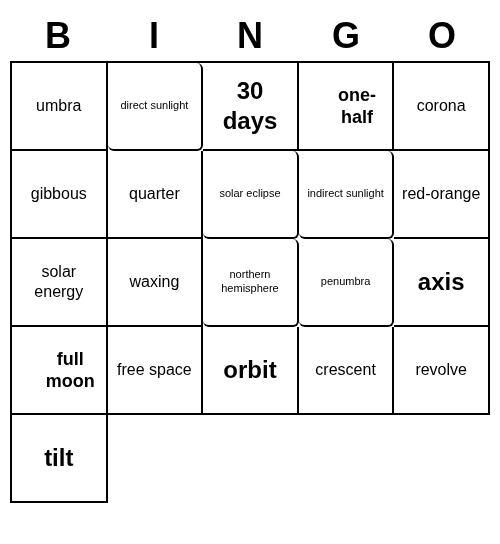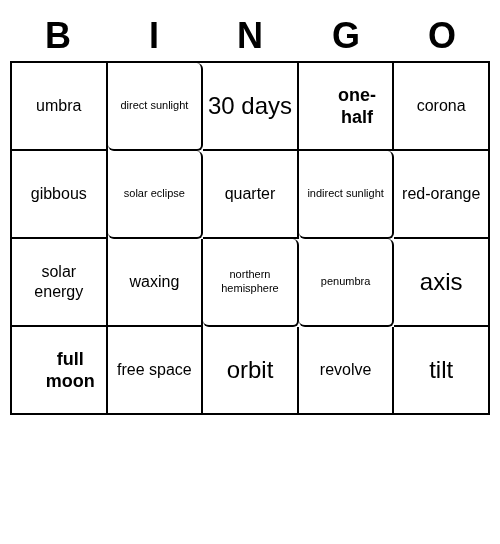--- a/index.html
+++ b/index.html
@@ -52,21 +52,21 @@
       justify-content: center;
       text-align: center;
       padding: 4px 3px;
       min-height: 88px;
       font-size: 16px;
       line-height: 1.25;
     }
 
     .bingo-cell.large-text {
       font-size: 24px;
-      font-weight: normal;
+      font-weight: bold;
     }
 
     .bingo-cell.medium-text {
       font-size: 18px;
       font-weight: bold;
       padding-left: 26px;
     }
 
     .bingo-cell.small-text {
       font-size: 11px;
@@ -84,28 +84,29 @@
       <div class="header-cell">G</div>
       <div class="header-cell">O</div>
     </div>
   <div class="bingo-grid">
   <div class="bingo-cell">umbra</div>
       <div class="bingo-cell small-text">direct sunlight</div>
       <div class="bingo-cell large-text">30 days</div>
       <div class="bingo-cell medium-text">one-half</div>
       <div class="bingo-cell">corona</div>
       <div class="bingo-cell">gibbous</div>
+      <div class="bingo-cell">quarter</div>
       <div class="bingo-cell small-text">solar eclipse</div>
-      <div class="bingo-cell">quarter</div>
       <div class="bingo-cell small-text">indirect sunlight</div>
       <div class="bingo-cell">red-orange</div>
       <div class="bingo-cell">solar energy</div>
       <div class="bingo-cell">waxing</div>
       <div class="bingo-cell small-text">northern hemisphere</div>
       <div class="bingo-cell small-text">penumbra</div>
       <div class="bingo-cell large-text">axis</div>
       <div class="bingo-cell medium-text">full moon</div>
       <div class="bingo-cell">free space</div>
       <div class="bingo-cell large-text">orbit</div>
+      <div class="bingo-cell">crescent</div>
       <div class="bingo-cell">revolve</div>
       <div class="bingo-cell large-text">tilt</div>
     </div>
 </div>
 
 </body></html>

